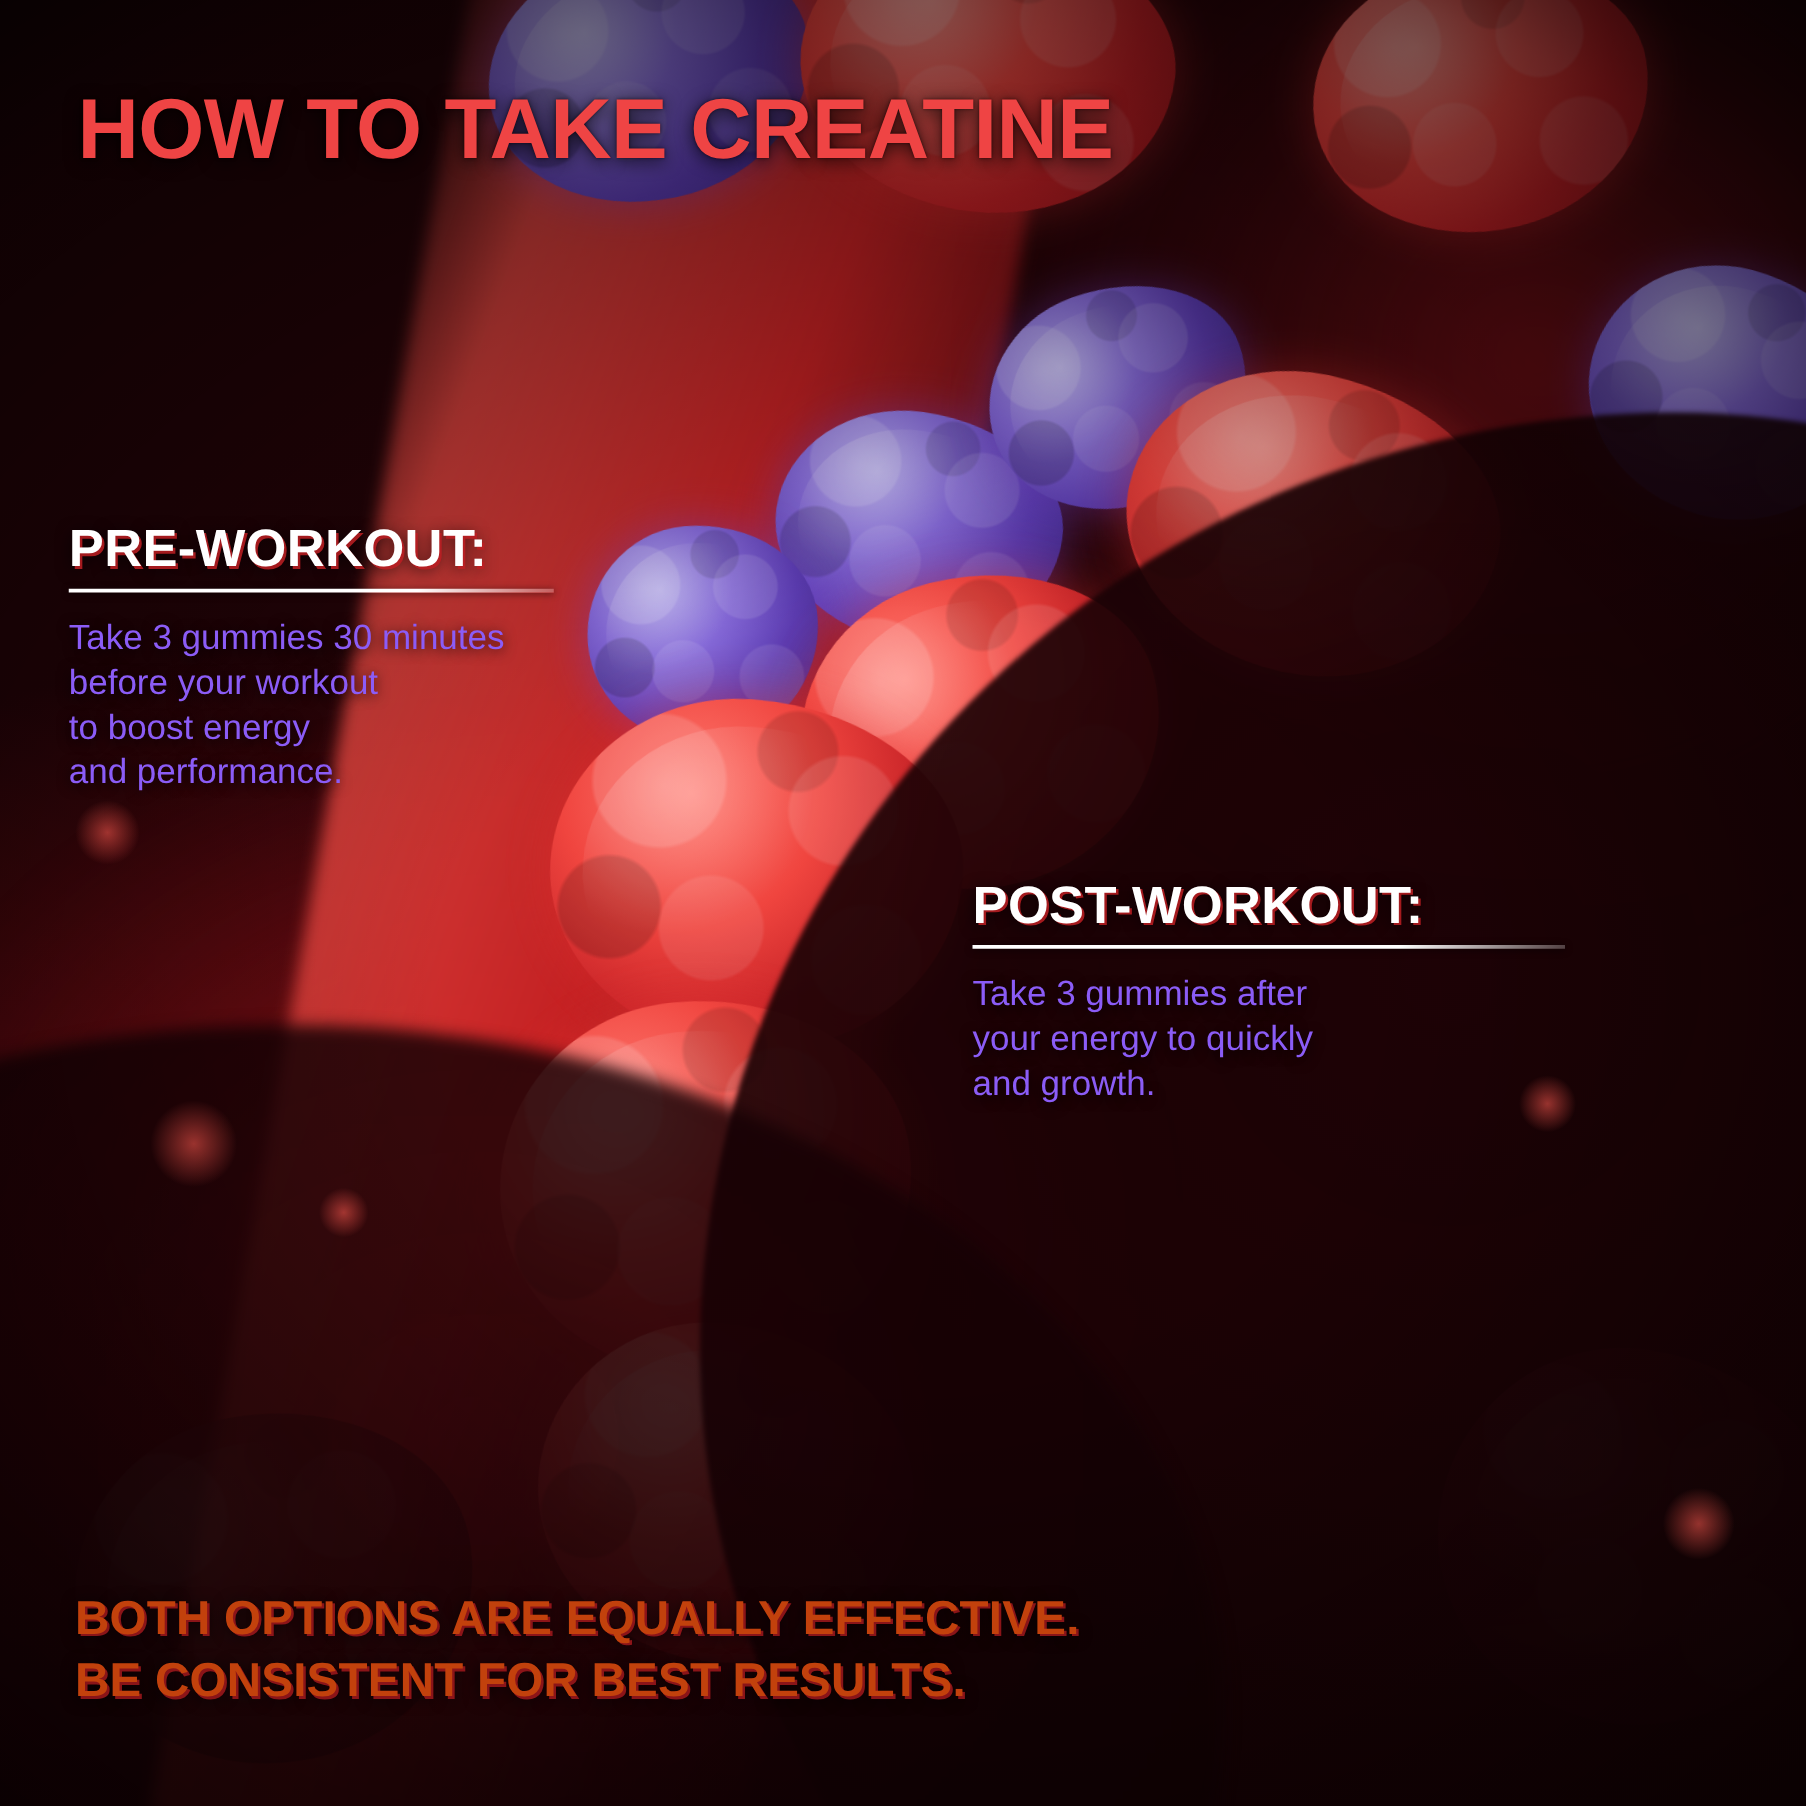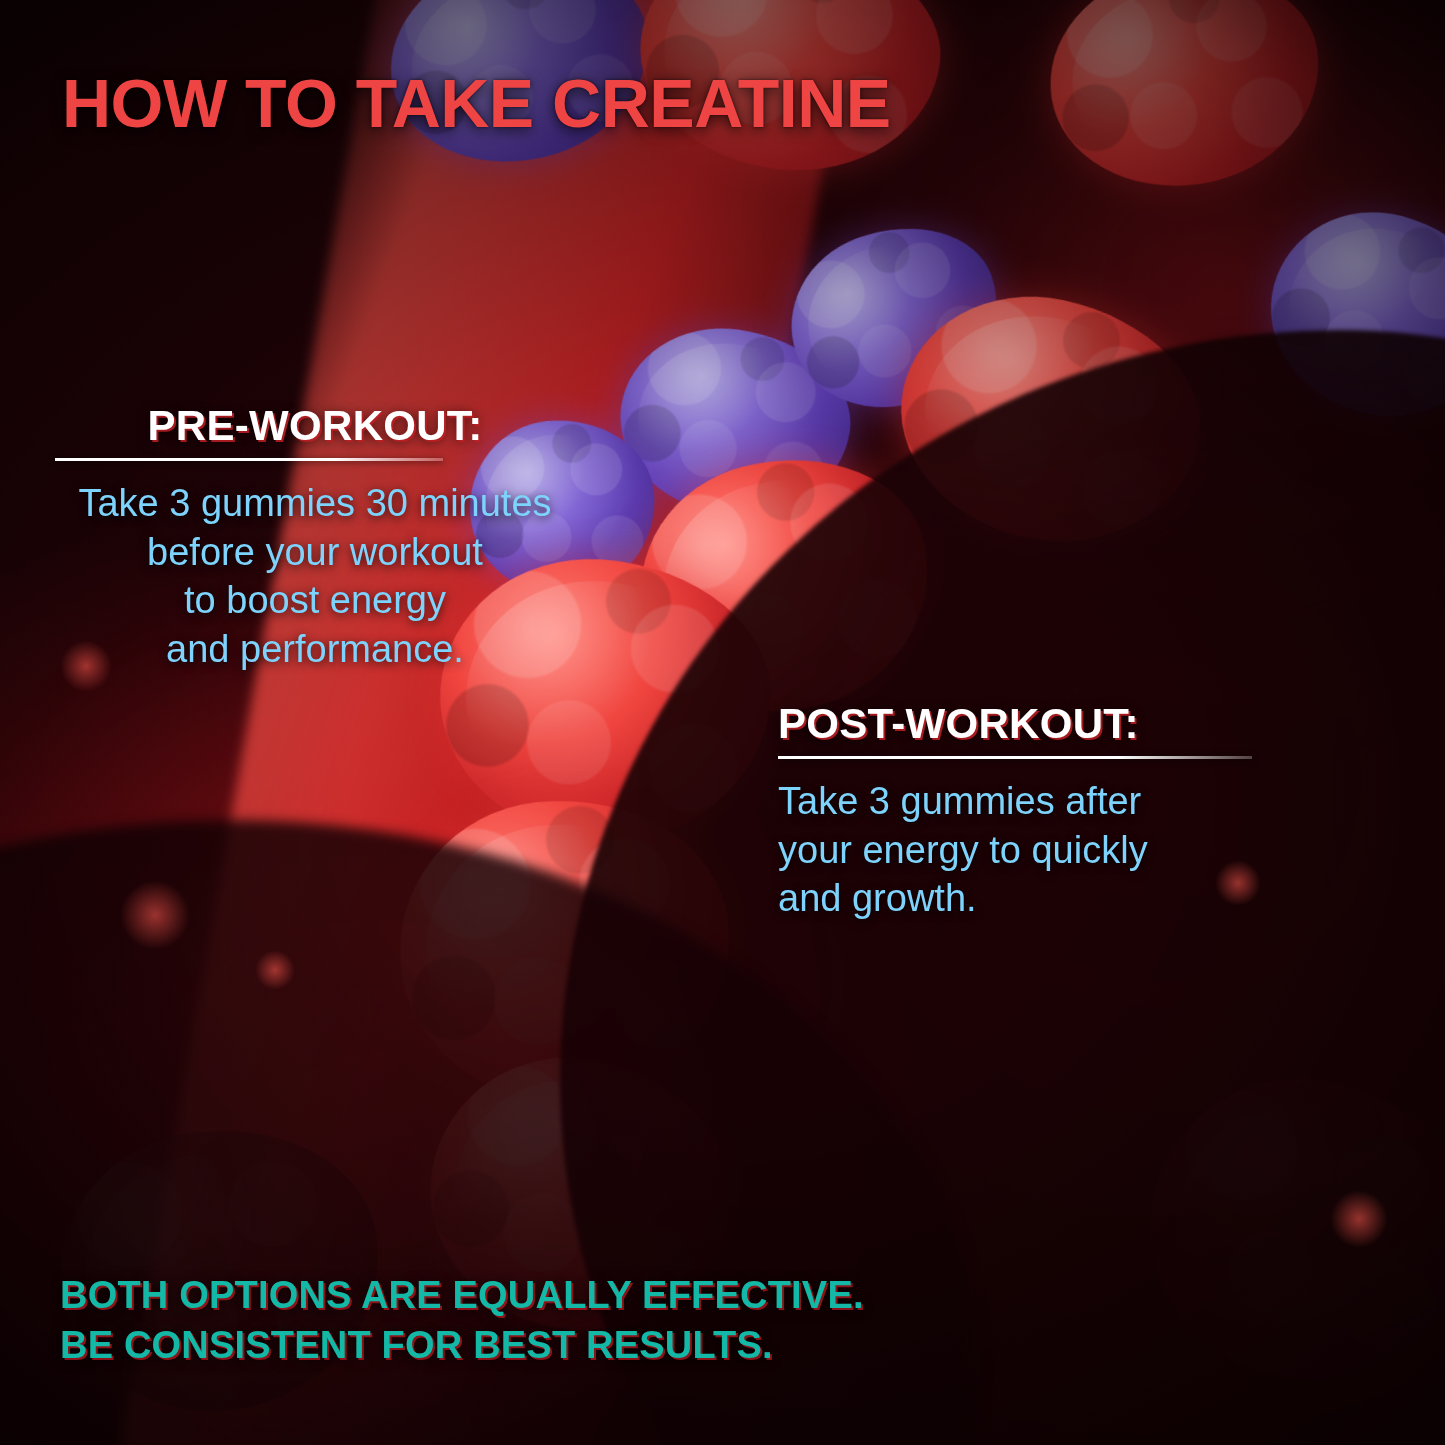--- a/index.html
+++ b/index.html
@@ -162,39 +162,39 @@
     text-shadow: 2px 2px 0 rgba(190,30,35,0.85), 0 2px 12px rgba(0,0,0,0.7);
     margin: 0 0 8px 0;
   }
   .rule {
     height: 3px;
     background: linear-gradient(90deg, #ffffff 0%, #ffffff 72%, rgba(255,255,255,0.25) 100%);
     margin-bottom: 18px;
     box-shadow: 0 1px 6px rgba(0,0,0,0.6);
   }
   .block-body {
-    color: #7dd3fc;
-    font-size: 38px;
+    color: #8b5cf6;
+    font-size: 28px;
     line-height: 1.28;
     text-shadow: 0 2px 10px rgba(0,0,0,0.8);
   }
   .block-body span { display: block; }
 
-  #pre-block { left: 55px; top: 402px; width: 520px; text-align: center; }
+  #pre-block { left: 55px; top: 415px; width: 520px; }
   #pre-block .rule { width: 388px; }
 
   #post-block { left: 778px; top: 700px; width: 620px; }
   #post-block .rule { width: 474px; }
 
   .footer {
     position: absolute;
     left: 60px;
     top: 1270px;
     width: 1320px;
-    color: #14b8a6;
+    color: #c2410c;
     font-size: 38px;
     font-weight: bold;
     line-height: 1.32;
     letter-spacing: 0.2px;
     text-shadow: 2px 2px 0 rgba(170,25,30,0.8), 0 2px 12px rgba(0,0,0,0.8);
   }
   .footer span { display: block; }
 </style>
 </head>
 <body>

